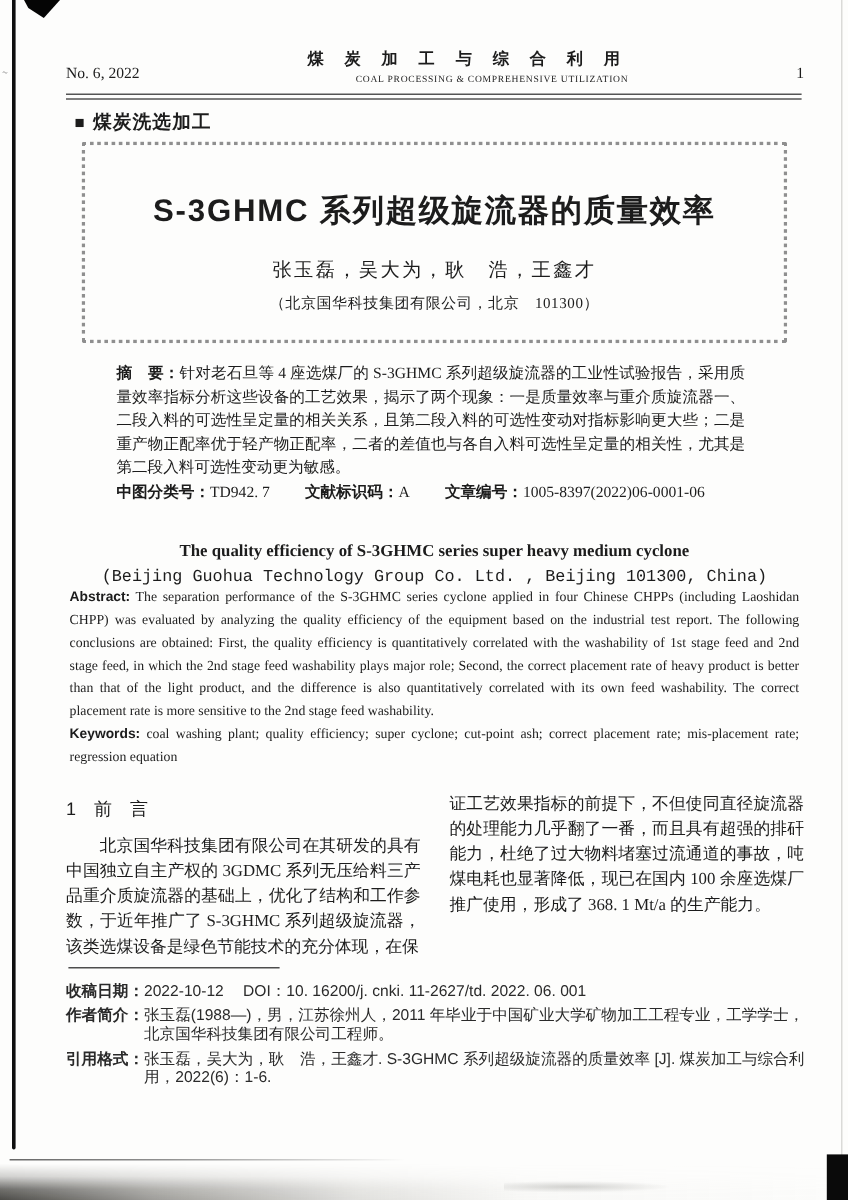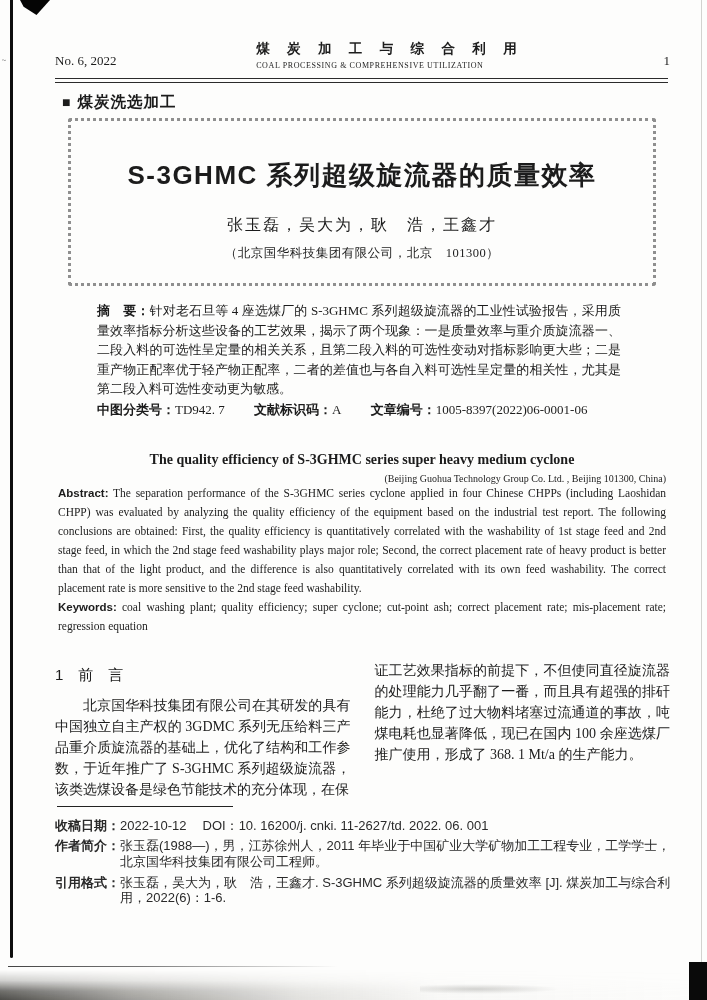--- a/index.html
+++ b/index.html
@@ -21,21 +21,21 @@
     -webkit-mask-image:linear-gradient(180deg, transparent 0%, rgba(0,0,0,.25) 35%, rgba(0,0,0,.8) 70%, #000 100%);
             mask-image:linear-gradient(180deg, transparent 0%, rgba(0,0,0,.25) 35%, rgba(0,0,0,.8) 70%, #000 100%);}
   .bottom-line{left:8px;top:966px;width:330px;height:1px;
     background:linear-gradient(90deg,#444 0%,#777 40%,rgba(120,120,120,0) 100%);}
   .bottom-right-block{left:689px;top:962px;width:18px;height:38px;background:#0a0a0a;}
   .bottom-smudge{left:420px;top:984px;width:140px;height:10px;
     background:radial-gradient(ellipse at 40% 50%, rgba(90,90,85,.25), transparent 70%);}
   
   .header{left:55px;top:40px;width:615px;display:flex;justify-content:space-between;align-items:flex-end;}
   .issue{font-size:13px;padding-bottom:1px;}
-  .journal-center{text-align:left;}
+  .journal-center{text-align:right;}
   .journal-cn{font-size:13.5px;font-weight:bold;letter-spacing:7px;}
   .journal-en{font-size:8px;letter-spacing:0.6px;margin-top:3px;color:#222;}
   .page-num{font-size:13px;padding-bottom:1px;}
   .double-rule{left:55px;top:78px;width:613px;height:3px;border-top:1.6px solid #2b2b2b;border-bottom:1px solid #2b2b2b;}
   
   .section-tag{left:62px;top:92px;font-family:"Liberation Sans","DejaVu Sans",sans-serif;font-weight:bold;font-size:15.5px;letter-spacing:1px;}
   .section-tag .sq{font-size:14px;margin-right:6px;}
   
   .title-box{left:68px;top:118px;width:588px;height:168px;box-sizing:border-box;
     border:3px dotted #8f8f8f;border-radius:3px;text-align:center;}
@@ -45,21 +45,21 @@
   .affiliation{margin-top:9px;font-size:12.5px;letter-spacing:0.5px;}
   
   .abstract-cn{left:97px;top:300px;width:524px;font-size:13px;line-height:19.5px;text-align:justify;}
   .abstract-cn .row{margin-top:1px;}
   .lbl{font-family:"Liberation Sans","DejaVu Sans",sans-serif;font-weight:bold;}
   .clc-row span.pair{margin-right:26px;}
   
   .en-block{left:58px;top:452px;width:608px;}
   .en-title{text-align:center;font-weight:bold;font-size:14px;}
   .en-authors{text-align:center;font-style:italic;font-size:12.5px;margin-top:7px;}
-  .en-affil{text-align:right;font-size:10px;margin-top:5px;}
+  .en-affil{text-align:center;font-size:14px;margin-top:5px;font-family:Liberation Mono, monospace;}
   .en-abstract{margin-top:11px;font-size:11.5px;line-height:19px;text-align:justify;}
   .en-keywords{font-size:11.5px;line-height:19px;text-align:justify;margin-top:1px;}
   
   .body-cols{left:55px;top:660px;width:615px;display:grid;grid-template-columns:1fr 1fr;column-gap:24px;}
   .col{font-size:14px;line-height:21px;text-align:justify;}
   .body-heading{font-family:"Liberation Sans","DejaVu Sans",sans-serif;font-weight:normal;font-size:15px;margin:4px 0 10px 0;}
   .indent{text-indent:2em;}
   .para{margin:0;}
   
   .footnote-rule{left:57px;top:806px;width:176px;height:1px;background:#222;}

